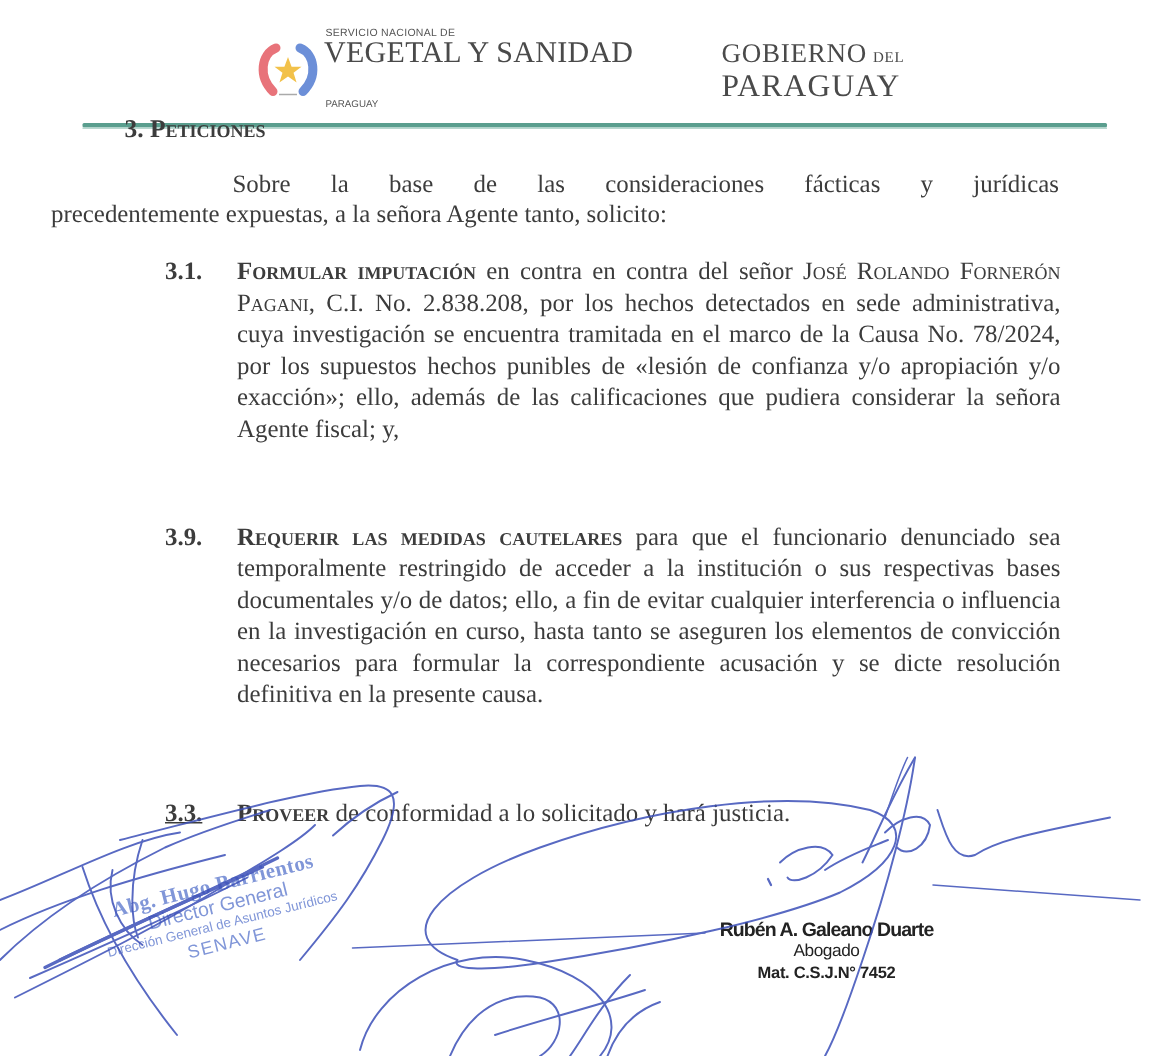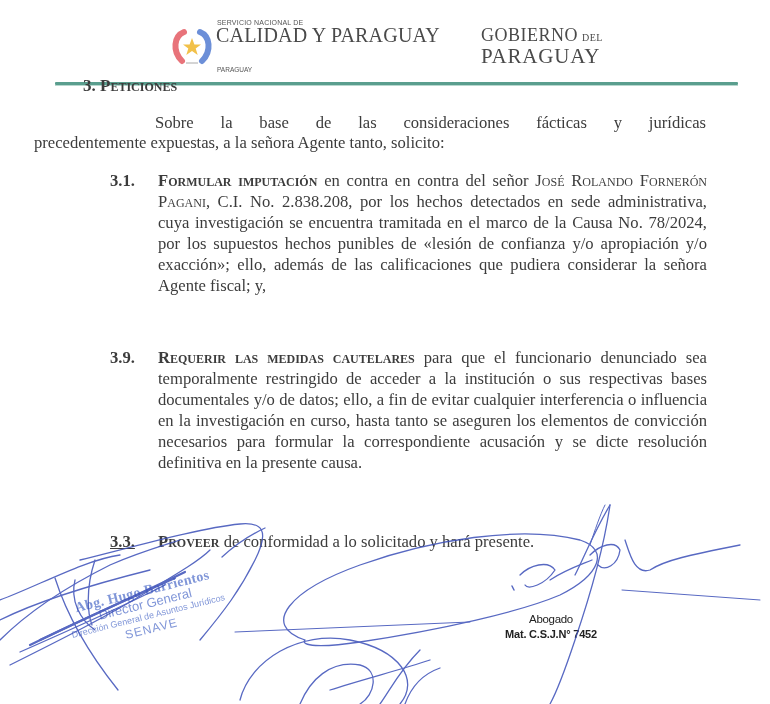--- a/index.html
+++ b/index.html
@@ -53,21 +53,21 @@
 <div class="abs logo">
   <svg width="44" height="40" viewBox="0 0 44 40">
     <path d="M14 5 C4 9 2 24 12 34" stroke="#e8737a" stroke-width="6" fill="none" stroke-linecap="round"></path>
     <path d="M30 5 C40 9 42 24 32 34" stroke="#6c8fd8" stroke-width="6" fill="none" stroke-linecap="round"></path>
     <polygon points="22,11 24.4,17.5 31,17.5 25.7,21.5 27.7,28 22,24 16.3,28 18.3,21.5 13,17.5 19.6,17.5" fill="#f2c14a"></polygon>
     <path d="M16 36 L28 36" stroke="#aaa" stroke-width="1"></path>
   </svg>
 </div>
 <div class="abs inst-small">SERVICIO NACIONAL DE</div>
 <div class="abs inst-main">
-  <div>CALIDAD Y PARAGUAY</div>
+  <div>VEGETAL Y SANIDAD</div>
 </div>
 <div class="abs inst-country">PARAGUAY</div>
 <div class="abs gov">
   <div><span class="l1">GOBIERNO</span> <span class="del">DEL</span></div>
   <div class="l2">PARAGUAY</div>
 </div>
 <div class="abs rule"></div>
 <div class="abs rule2"></div>
 
 <div class="abs doc sec-title">
@@ -82,31 +82,32 @@
   <div class="item-text" style="top:-1px;"><span class="lead">Formular imputación</span><span> en contra en contra del señor </span><span class="sc">José Rolando Fornerón Pagani</span><span>, C.I. No. 2.838.208, por los hechos detectados en sede administrativa, cuya investigación se encuentra tramitada en el marco de la Causa No. 78/2024, por los supuestos hechos punibles de «lesión de confianza y/o apropiación y/o exacción»; ello, además de las calificaciones que pudiera considerar la señora Agente fiscal; y,</span></div>
 </div>
 
 <div class="abs doc item" style="top:348px;">
   <span class="item-num" style="top:0;">3.9.</span>
   <div class="item-text" style="top:-1px;"><span class="lead">Requerir las medidas cautelares</span><span> para que el funcionario denunciado sea temporalmente restringido de acceder a la institución o sus respectivas bases documentales y/o de datos; ello, a fin de evitar cualquier interferencia o influencia en la investigación en curso, hasta tanto se aseguren los elementos de convicción necesarios para formular la correspondiente acusación y se dicte resolución definitiva en la presente causa.</span></div>
 </div>
 
 <div class="abs doc item" style="top:532px;">
   <span class="item-num" style="top:0;text-decoration:underline;">3.3.</span>
-  <div class="item-text" style="top:-1px;"><span class="lead">Proveer</span><span> de conformidad a lo solicitado y hará presente.</span></div>
+  <div class="item-text" style="top:-1px;"><span class="lead">Proveer</span><span> de conformidad a lo solicitado y hará justicia.</span></div>
 </div>
 
 <div class="abs stamp-left">
   <div class="nm">Abg. Hugo Barrientos</div>
   <div class="t">Director General</div>
   <div class="s">Dirección General de Asuntos Jurídicos</div>
   <div class="o">SENAVE</div>
 </div>
 
 <div class="abs sig-right">
+  <div class="nm">Rubén A. Galeano Duarte</div>
   <div class="t">Abogado</div>
   <div class="m">Mat. C.S.J.N° 7452</div>
 </div>
 
 <svg class="ink" width="770" height="704" viewBox="0 0 770 704">
   <g fill="none" stroke="#3b4fb8" stroke-width="1.3" stroke-linecap="round" opacity="0.85">
 
     <path d="M0 640 C30 610 70 585 110 565 C140 552 165 545 180 540"></path>
     <path d="M0 620 C40 600 90 585 150 570"></path>
     <path d="M10 665 C60 640 110 615 150 590 C180 572 200 560 210 550"></path>

